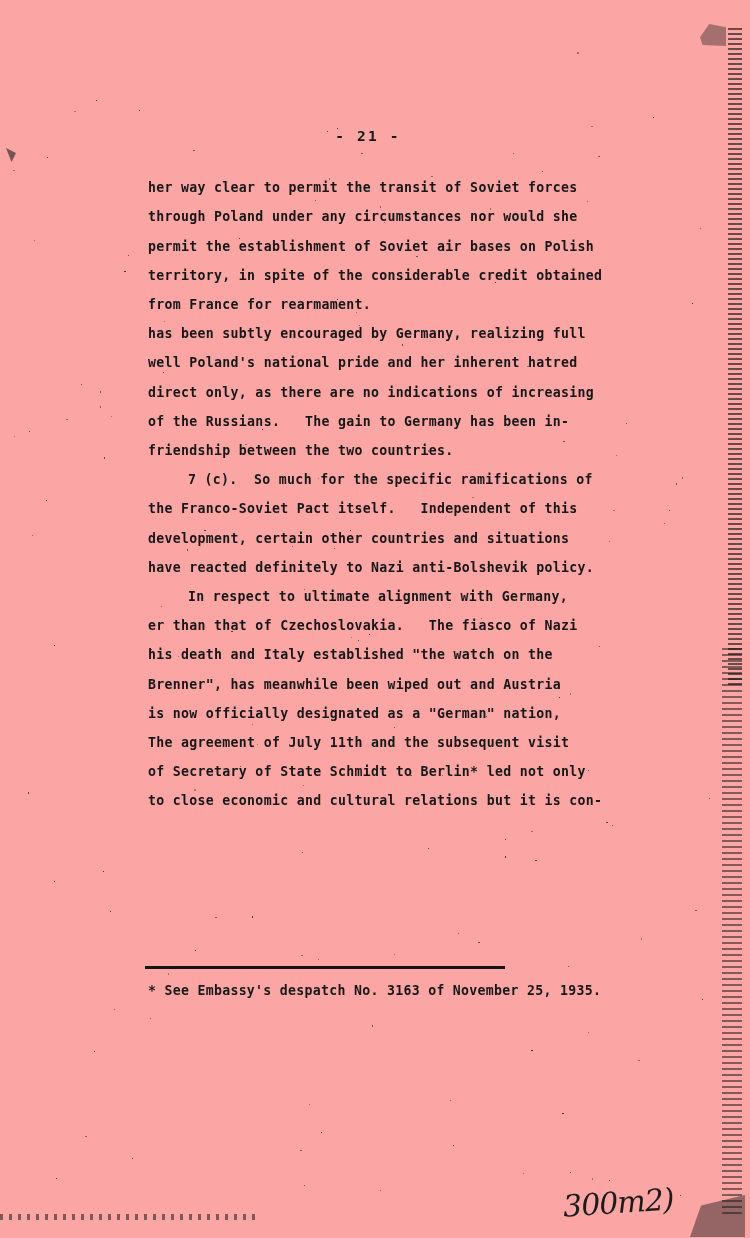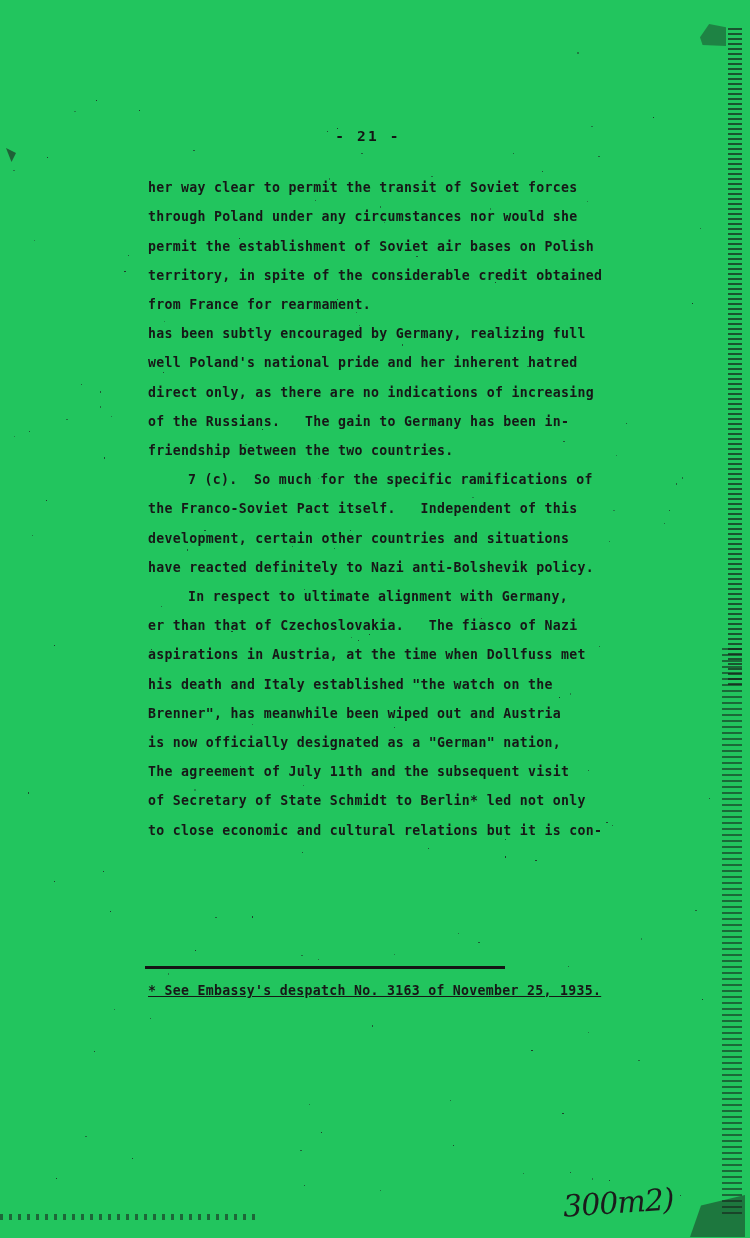--- a/index.html
+++ b/index.html
@@ -4,21 +4,21 @@
 <style>
   html, body {
     margin: 0;
     padding: 0;
     background: #ffffff;
   }
   .page {
     position: relative;
     width: 750px;
     height: 1238px;
-    background: #22c55e;
+    background: #fca5a5;
     overflow: hidden;
     font-family: "DejaVu Sans Mono", "Liberation Mono", monospace;
   }
 
   
   .doc {
     position: absolute;
     left: 148px;
     top: 128px;
     width: 500px;
@@ -67,21 +67,20 @@
   .footnote {
     position: absolute;
     left: 148px;
     top: 978px;
     font-size: 13.2px;
     line-height: 26px;
     letter-spacing: 0.3px;
     color: #171717;
     white-space: pre;
     font-weight: bold;
-    text-decoration: underline;
   }
 
   
   .handwriting {
     position: absolute;
     left: 563px;
     top: 1185px;
     font-family: "DejaVu Serif", "Liberation Serif", serif;
     font-size: 30px;
     font-style: italic;
@@ -202,21 +201,20 @@
     <div class="para">
       <div class="line indent">7 (c).  So much for the specific ramifications of</div>
       <div class="line">the Franco-Soviet Pact itself.   Independent of this</div>
       <div class="line">development, certain other countries and situations</div>
       <div class="line">have reacted definitely to Nazi anti-Bolshevik policy.</div>
     </div>
 
     <div class="para">
       <div class="line indent">In respect to ultimate alignment with Germany,</div>
       <div class="line">er than that of Czechoslovakia.   The fiasco of Nazi</div>
-      <div class="line">aspirations in Austria, at the time when Dollfuss met</div>
       <div class="line">his death and Italy established "the watch on the</div>
       <div class="line">Brenner", has meanwhile been wiped out and Austria</div>
       <div class="line">is now officially designated as a "German" nation,</div>
       <div class="line">The agreement of July 11th and the subsequent visit</div>
       <div class="line">of Secretary of State Schmidt to Berlin* led not only</div>
       <div class="line">to close economic and cultural relations but it is con-</div>
     </div>
 
   </div>
 

